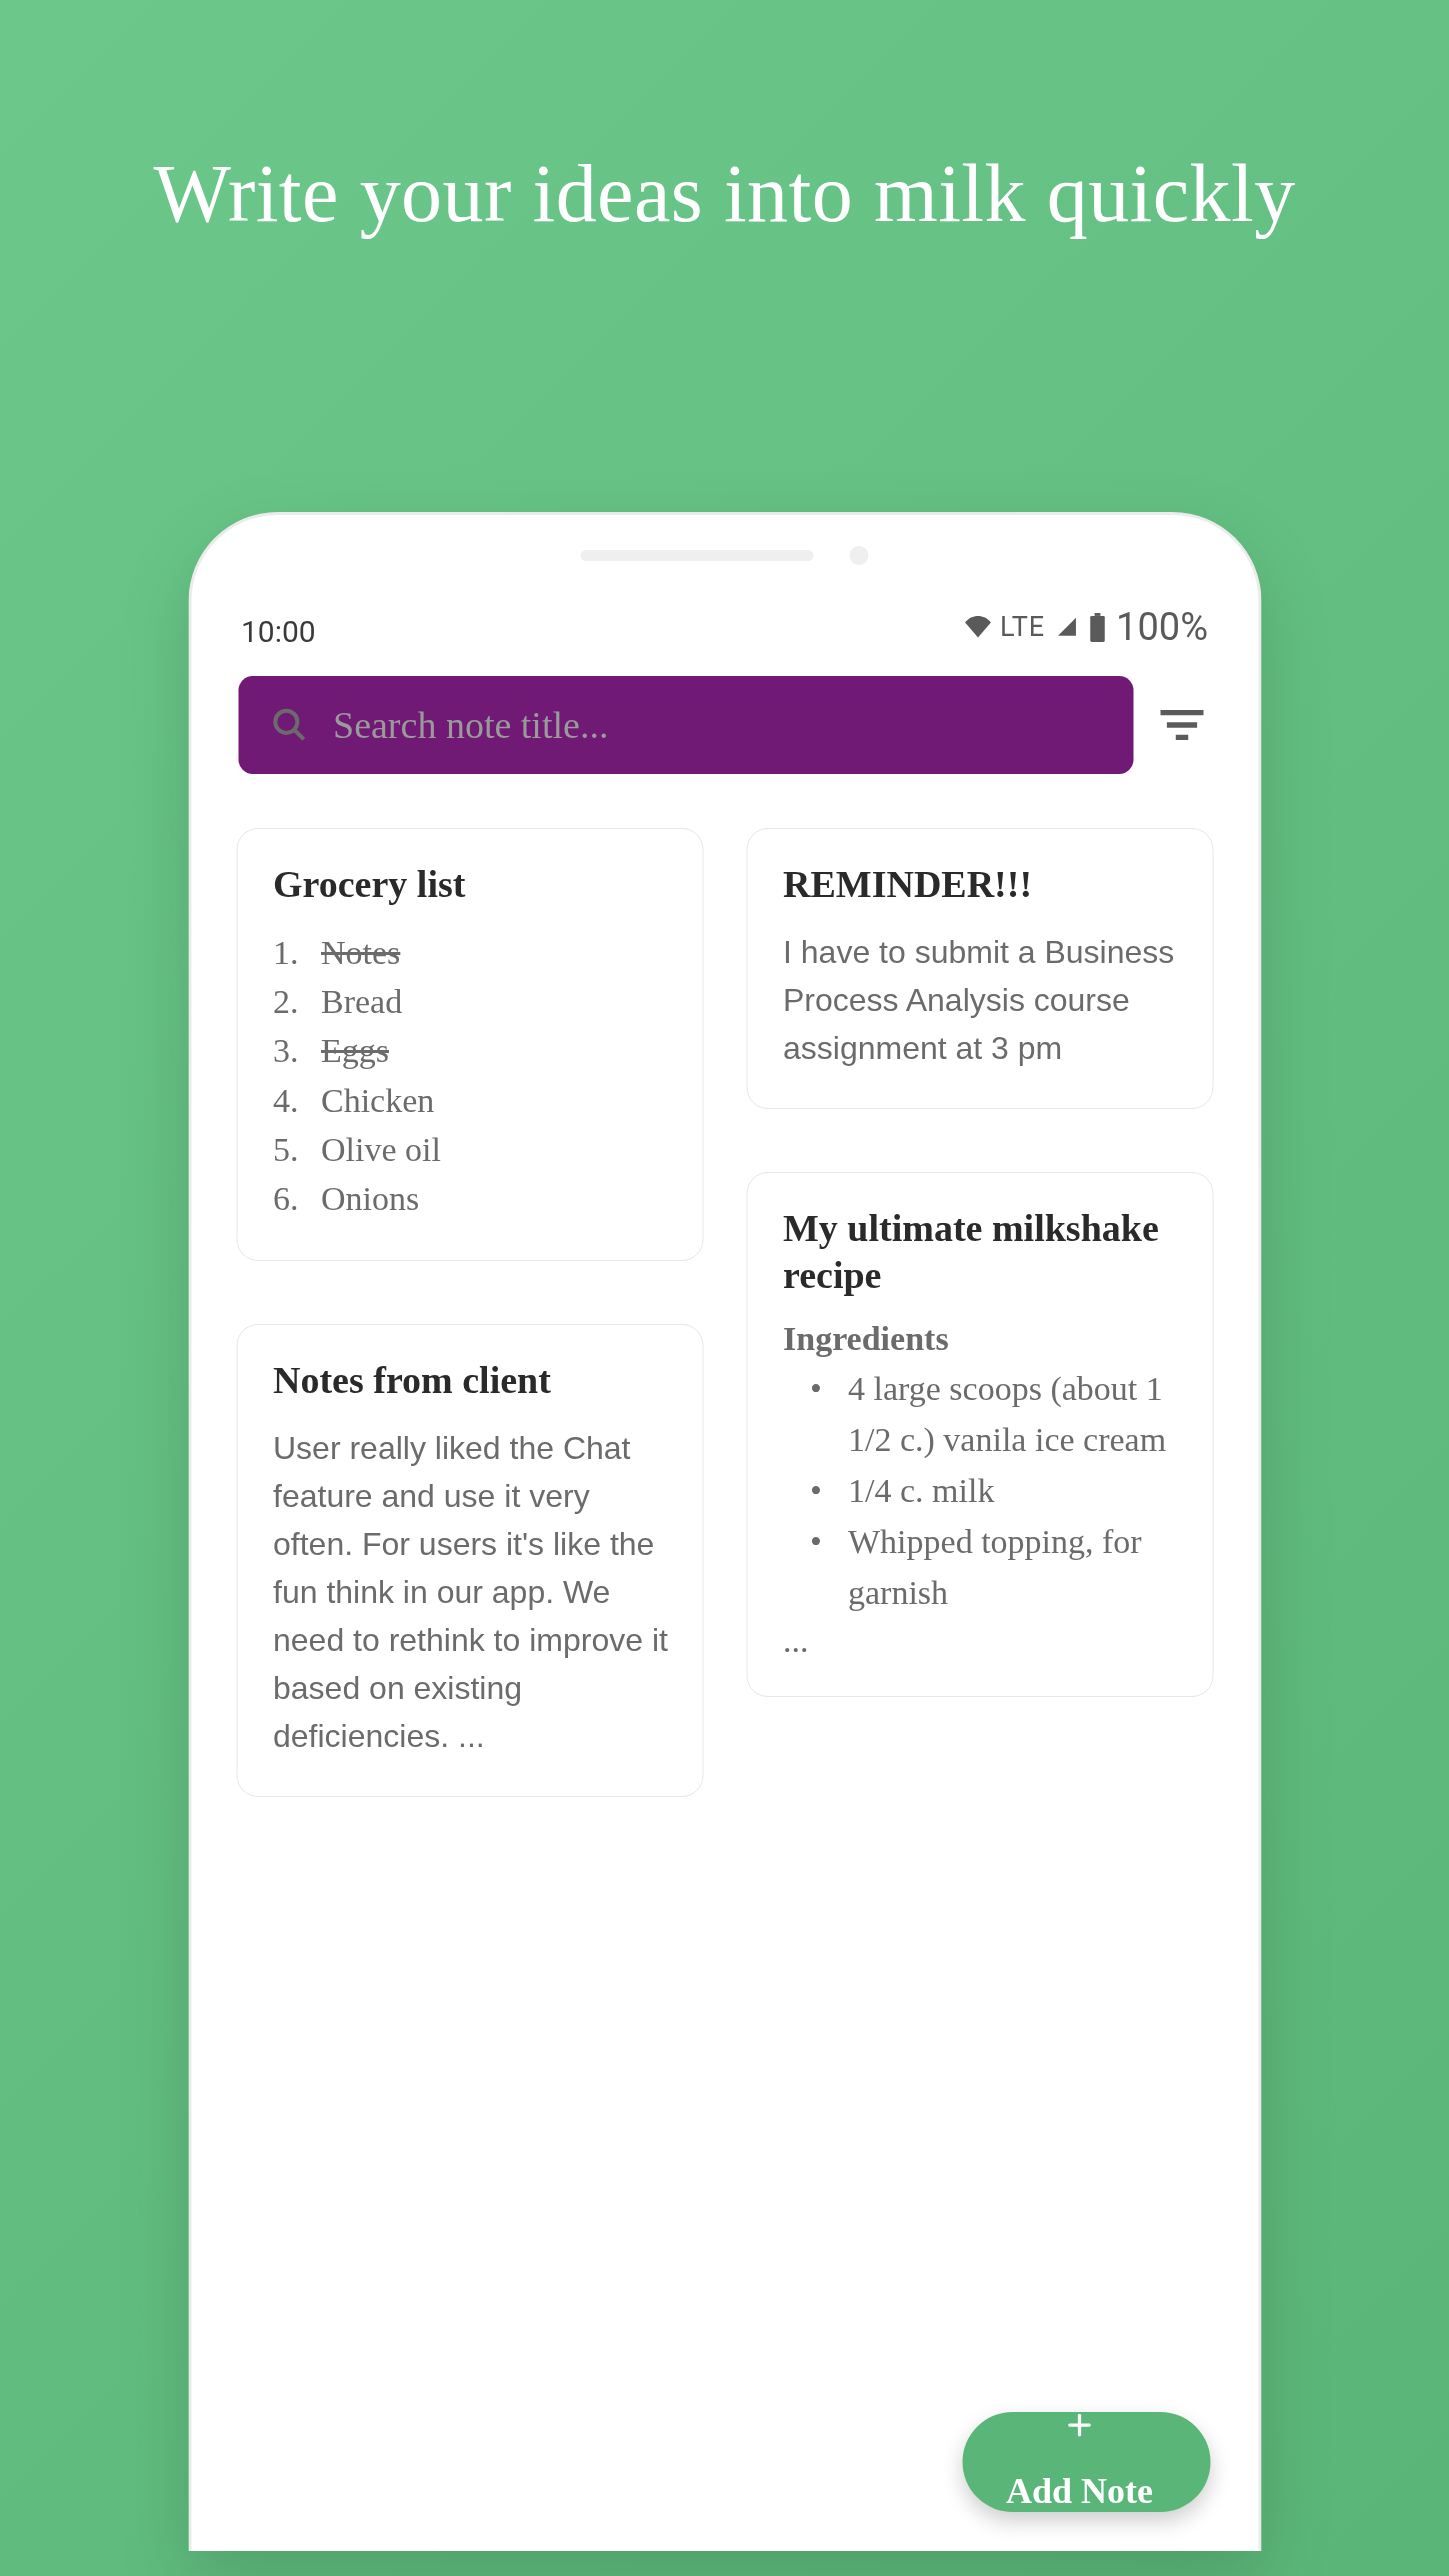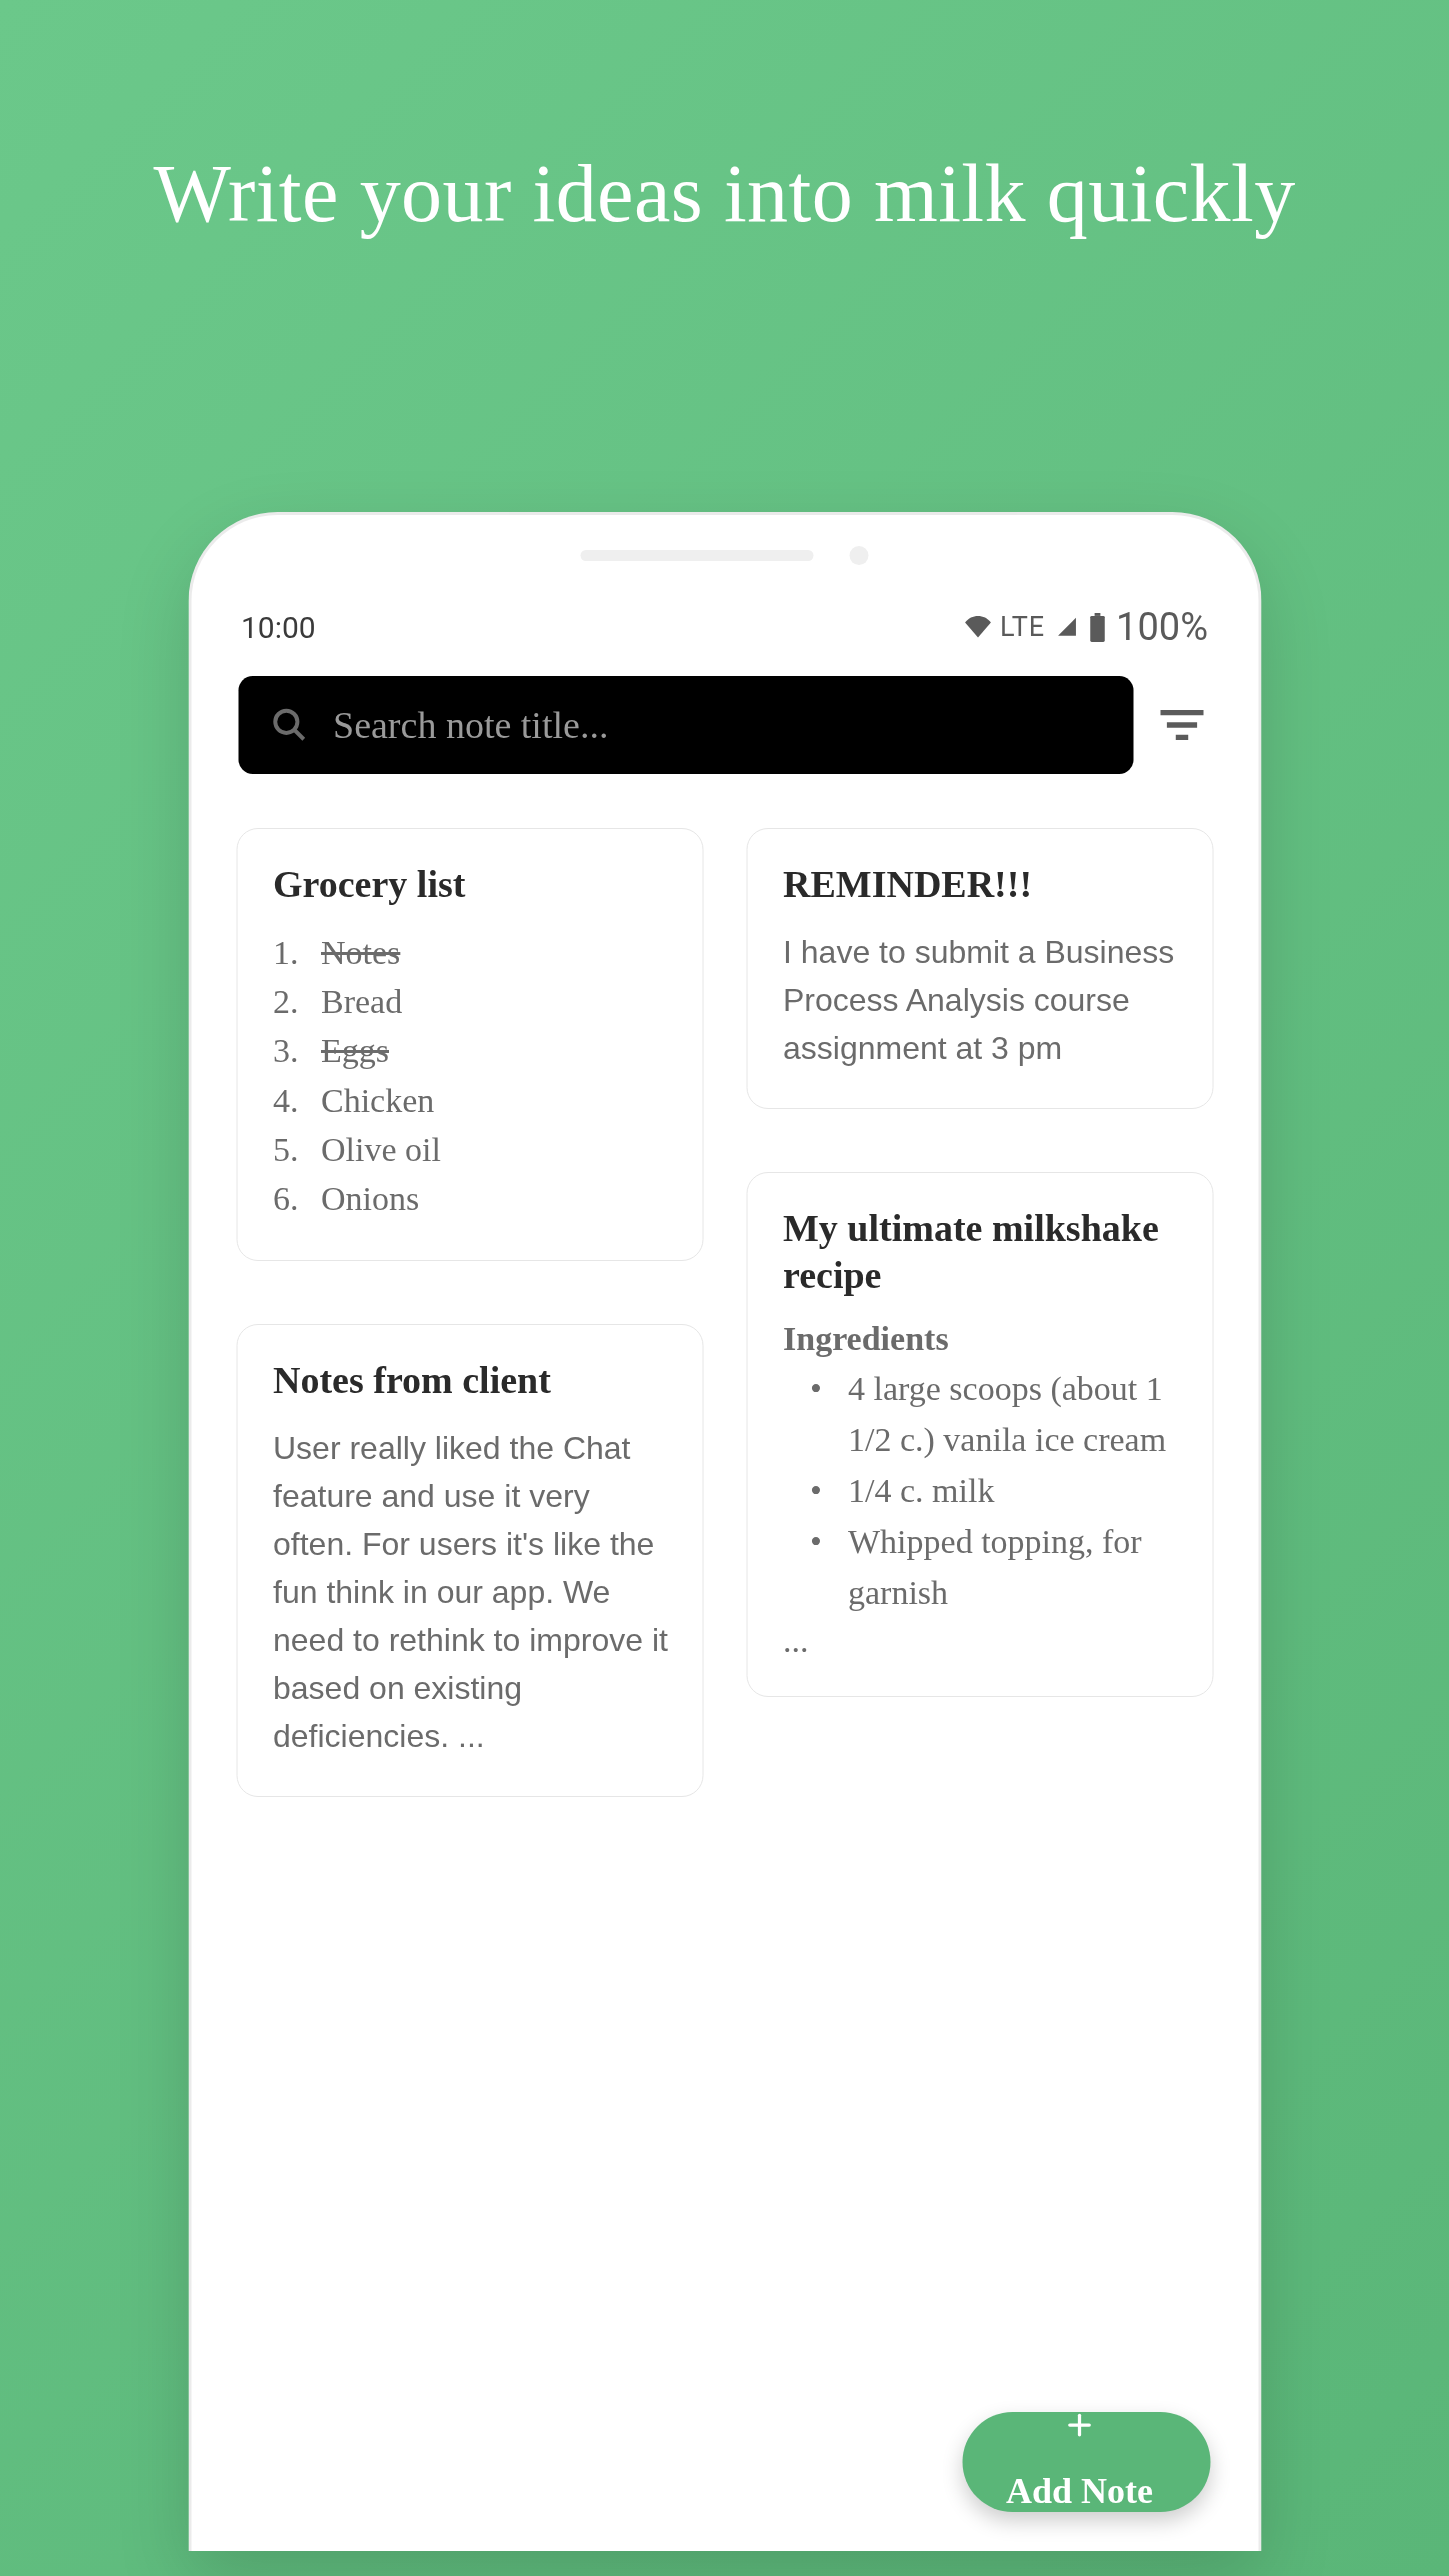--- a/index.html
+++ b/index.html
@@ -50,21 +50,21 @@
     }
     .camera {
       width: 19.7px;
       height: 19.7px;
       background: #efefef;
       border-radius: 50%;
     }
     .status-bar {
       display: flex;
       justify-content: space-between;
-      align-items: center;
+      align-items: flex-end;
       padding: 9px 50px 16px 50px;
       font-family: -apple-system, 'Segoe UI', Roboto, sans-serif;
       font-size: 30px;
       color: #3a3a3a;
     }
     .status-right {
       display: flex;
       align-items: center;
       gap: 9px;
       color: #5a5a5a;
@@ -75,21 +75,21 @@
     .lte-text { font-size: 27px; letter-spacing: 0.9px; }
     .battery-text { font-size: 38px; margin-left: 1px;}
     .search-row {
       display: flex;
       align-items: center;
       padding: 10.7px 36px 0 47px;
       gap: 7.2px;
     }
     .search-box {
       flex: 1;
-      background: #000000;
+      background: #701a75;
       border-radius: 14.3px;
       height: 98px;
       display: flex;
       align-items: center;
       padding: 0 32px;
       gap: 25px;
     }
     .search-icon {
       width: 38px;
       height: 38px;

